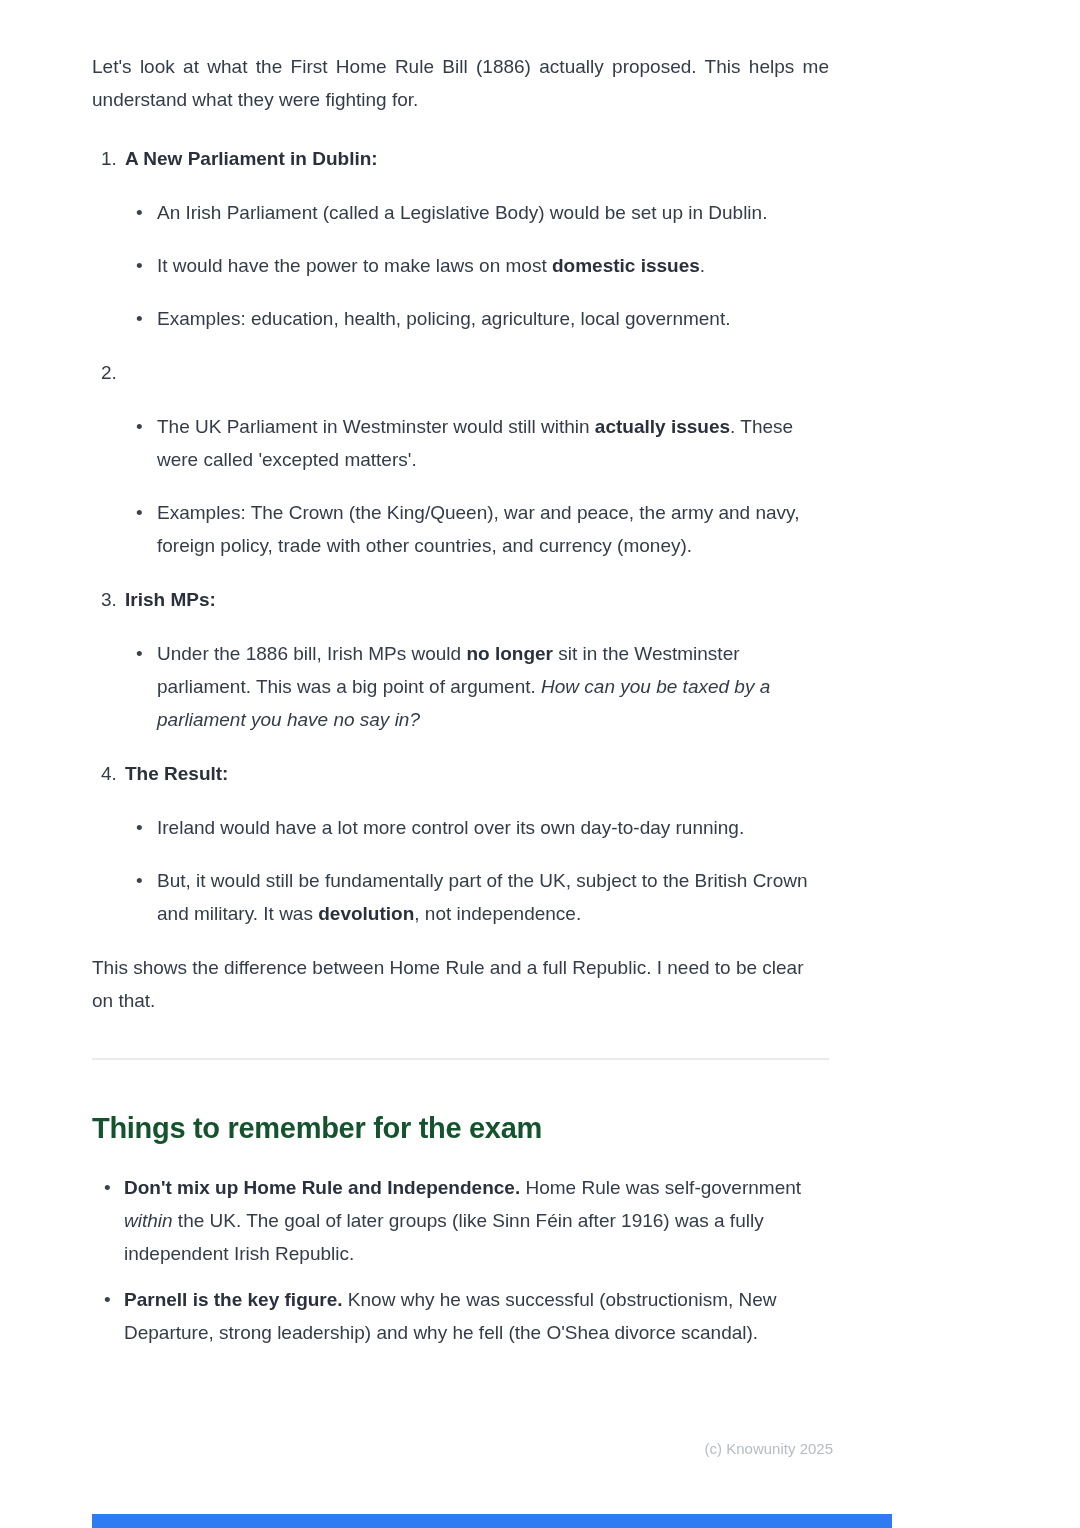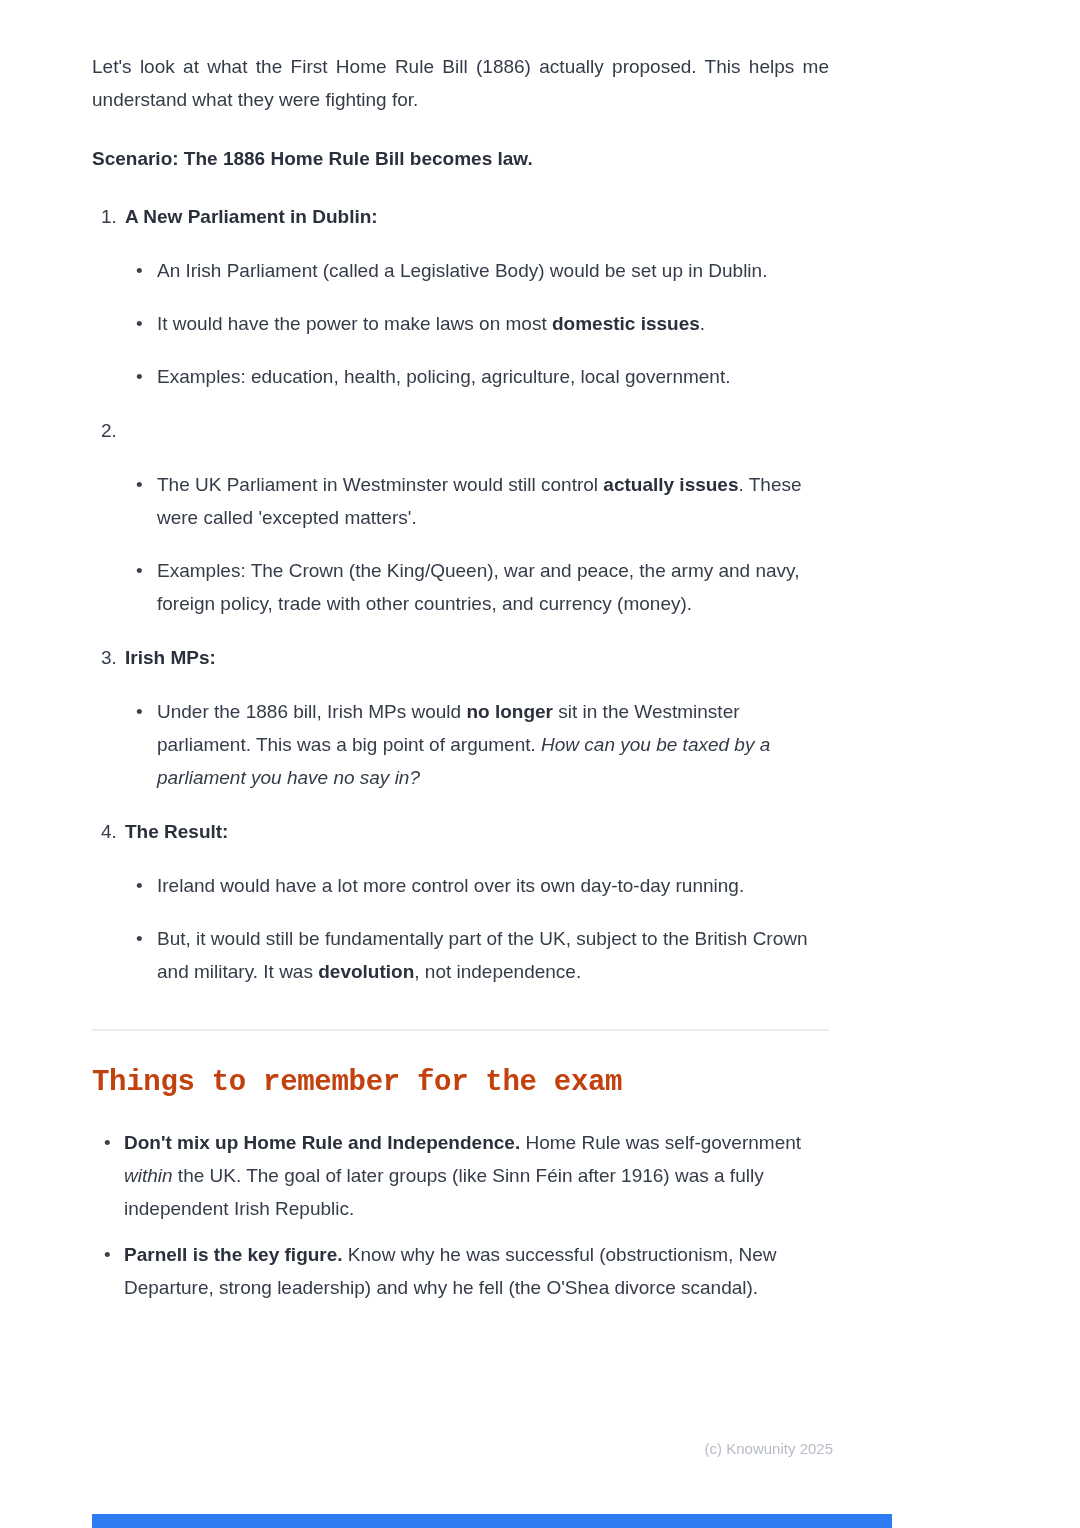--- a/index.html
+++ b/index.html
@@ -21,22 +21,22 @@
   .num-row { display:flex; margin-bottom:21px; }
   .num { flex:0 0 33px; box-sizing:border-box; padding-left:9px; }
   .bullets { margin-left:44px; }
   .bullet { display:flex; margin-bottom:20px; }
   .dot { flex:0 0 21px; color:#3b424e; }
   .bullet-text { flex:1 1 auto; }
 
   .divider { border:none; border-top:2px solid #e9ebee; margin:41px 0 0 0; width:737px; }
 
   h2.exam-heading {
-    margin:36px 0 27px 0; font-size:29px; line-height:32px;
-    font-weight:700; color:#c2410c; letter-spacing:-0.3px;font-family:Liberation Mono, monospace;
+    margin:52px 0 27px 0; font-size:29px; line-height:32px;
+    font-weight:700; color:#14532d; letter-spacing:-0.3px;
   }
 
   .exam-bullet { display:flex; margin-left:12px; margin-bottom:13px; }
   .exam-bullet .dot { flex:0 0 20px; }
 
   .sidebar-strip {
     position:absolute; left:976px; top:48px; width:61px; height:1430px;
     background:#e9f2fa; border-left:3px solid #bdd3e9; box-sizing:content-box;
   }
 
@@ -52,21 +52,20 @@
 </style>
 </head>
 <body>
 
 <div class="page">
 
   <div class="content">
 
     <p class="intro"><span>Let's look at what the First Home Rule Bill (1886) actually proposed. This helps me understand what they were fighting for.</span></p>
 
-    <p class="scenario"><span class="b">Scenario: The 1886 Home Rule Bill becomes law.</span></p>
 
     <div class="num-item">
       <div class="num-row">
         <span class="num">1.</span>
         <span class="num-title"><span class="b">A New Parliament in Dublin:</span></span>
       </div>
       <div class="bullets">
         <div class="bullet">
           <span class="dot">•</span>
           <span class="bullet-text"><span>An Irish Parliament (called a Legislative Body) would be set up in Dublin.</span></span>
@@ -82,21 +81,21 @@
       </div>
     </div>
 
     <div class="num-item">
       <div class="num-row">
         <span class="num">2.</span>
       </div>
       <div class="bullets">
         <div class="bullet">
           <span class="dot">•</span>
-          <span class="bullet-text"><span>The UK Parliament in Westminster would still control </span><span class="b">actually issues</span><span>. These were called 'excepted matters'.</span></span>
+          <span class="bullet-text"><span>The UK Parliament in Westminster would still within </span><span class="b">actually issues</span><span>. These were called 'excepted matters'.</span></span>
         </div>
         <div class="bullet">
           <span class="dot">•</span>
           <span class="bullet-text"><span>Examples: The Crown (the King/Queen), war and peace, the army and navy, foreign policy, trade with other countries, and currency (money).</span></span>
         </div>
       </div>
     </div>
 
     <div class="num-item">
       <div class="num-row">
@@ -121,20 +120,21 @@
           <span class="dot">•</span>
           <span class="bullet-text"><span>Ireland would have a lot more control over its own day-to-day running.</span></span>
         </div>
         <div class="bullet">
           <span class="dot">•</span>
           <span class="bullet-text"><span>But, it would still be fundamentally part of the UK, subject to the British Crown and military. It was </span><span class="b">devolution</span><span>, not independence.</span></span>
         </div>
       </div>
     </div>
 
+    <p class="closing"><span>This shows the difference between Home Rule and a full Republic. I need to be clear on that.</span></p>
 
     <hr class="divider">
 
     <h2 class="exam-heading">Things to remember for the exam</h2>
 
     <div class="exam-bullet">
       <span class="dot">•</span>
       <span class="bullet-text"><span class="b">Don't mix up Home Rule and Independence.</span><span> Home Rule was self-government </span><span class="i">within</span><span> the UK. The goal of later groups (like Sinn Féin after 1916) was a fully independent Irish Republic.</span></span>
     </div>
     <div class="exam-bullet">

